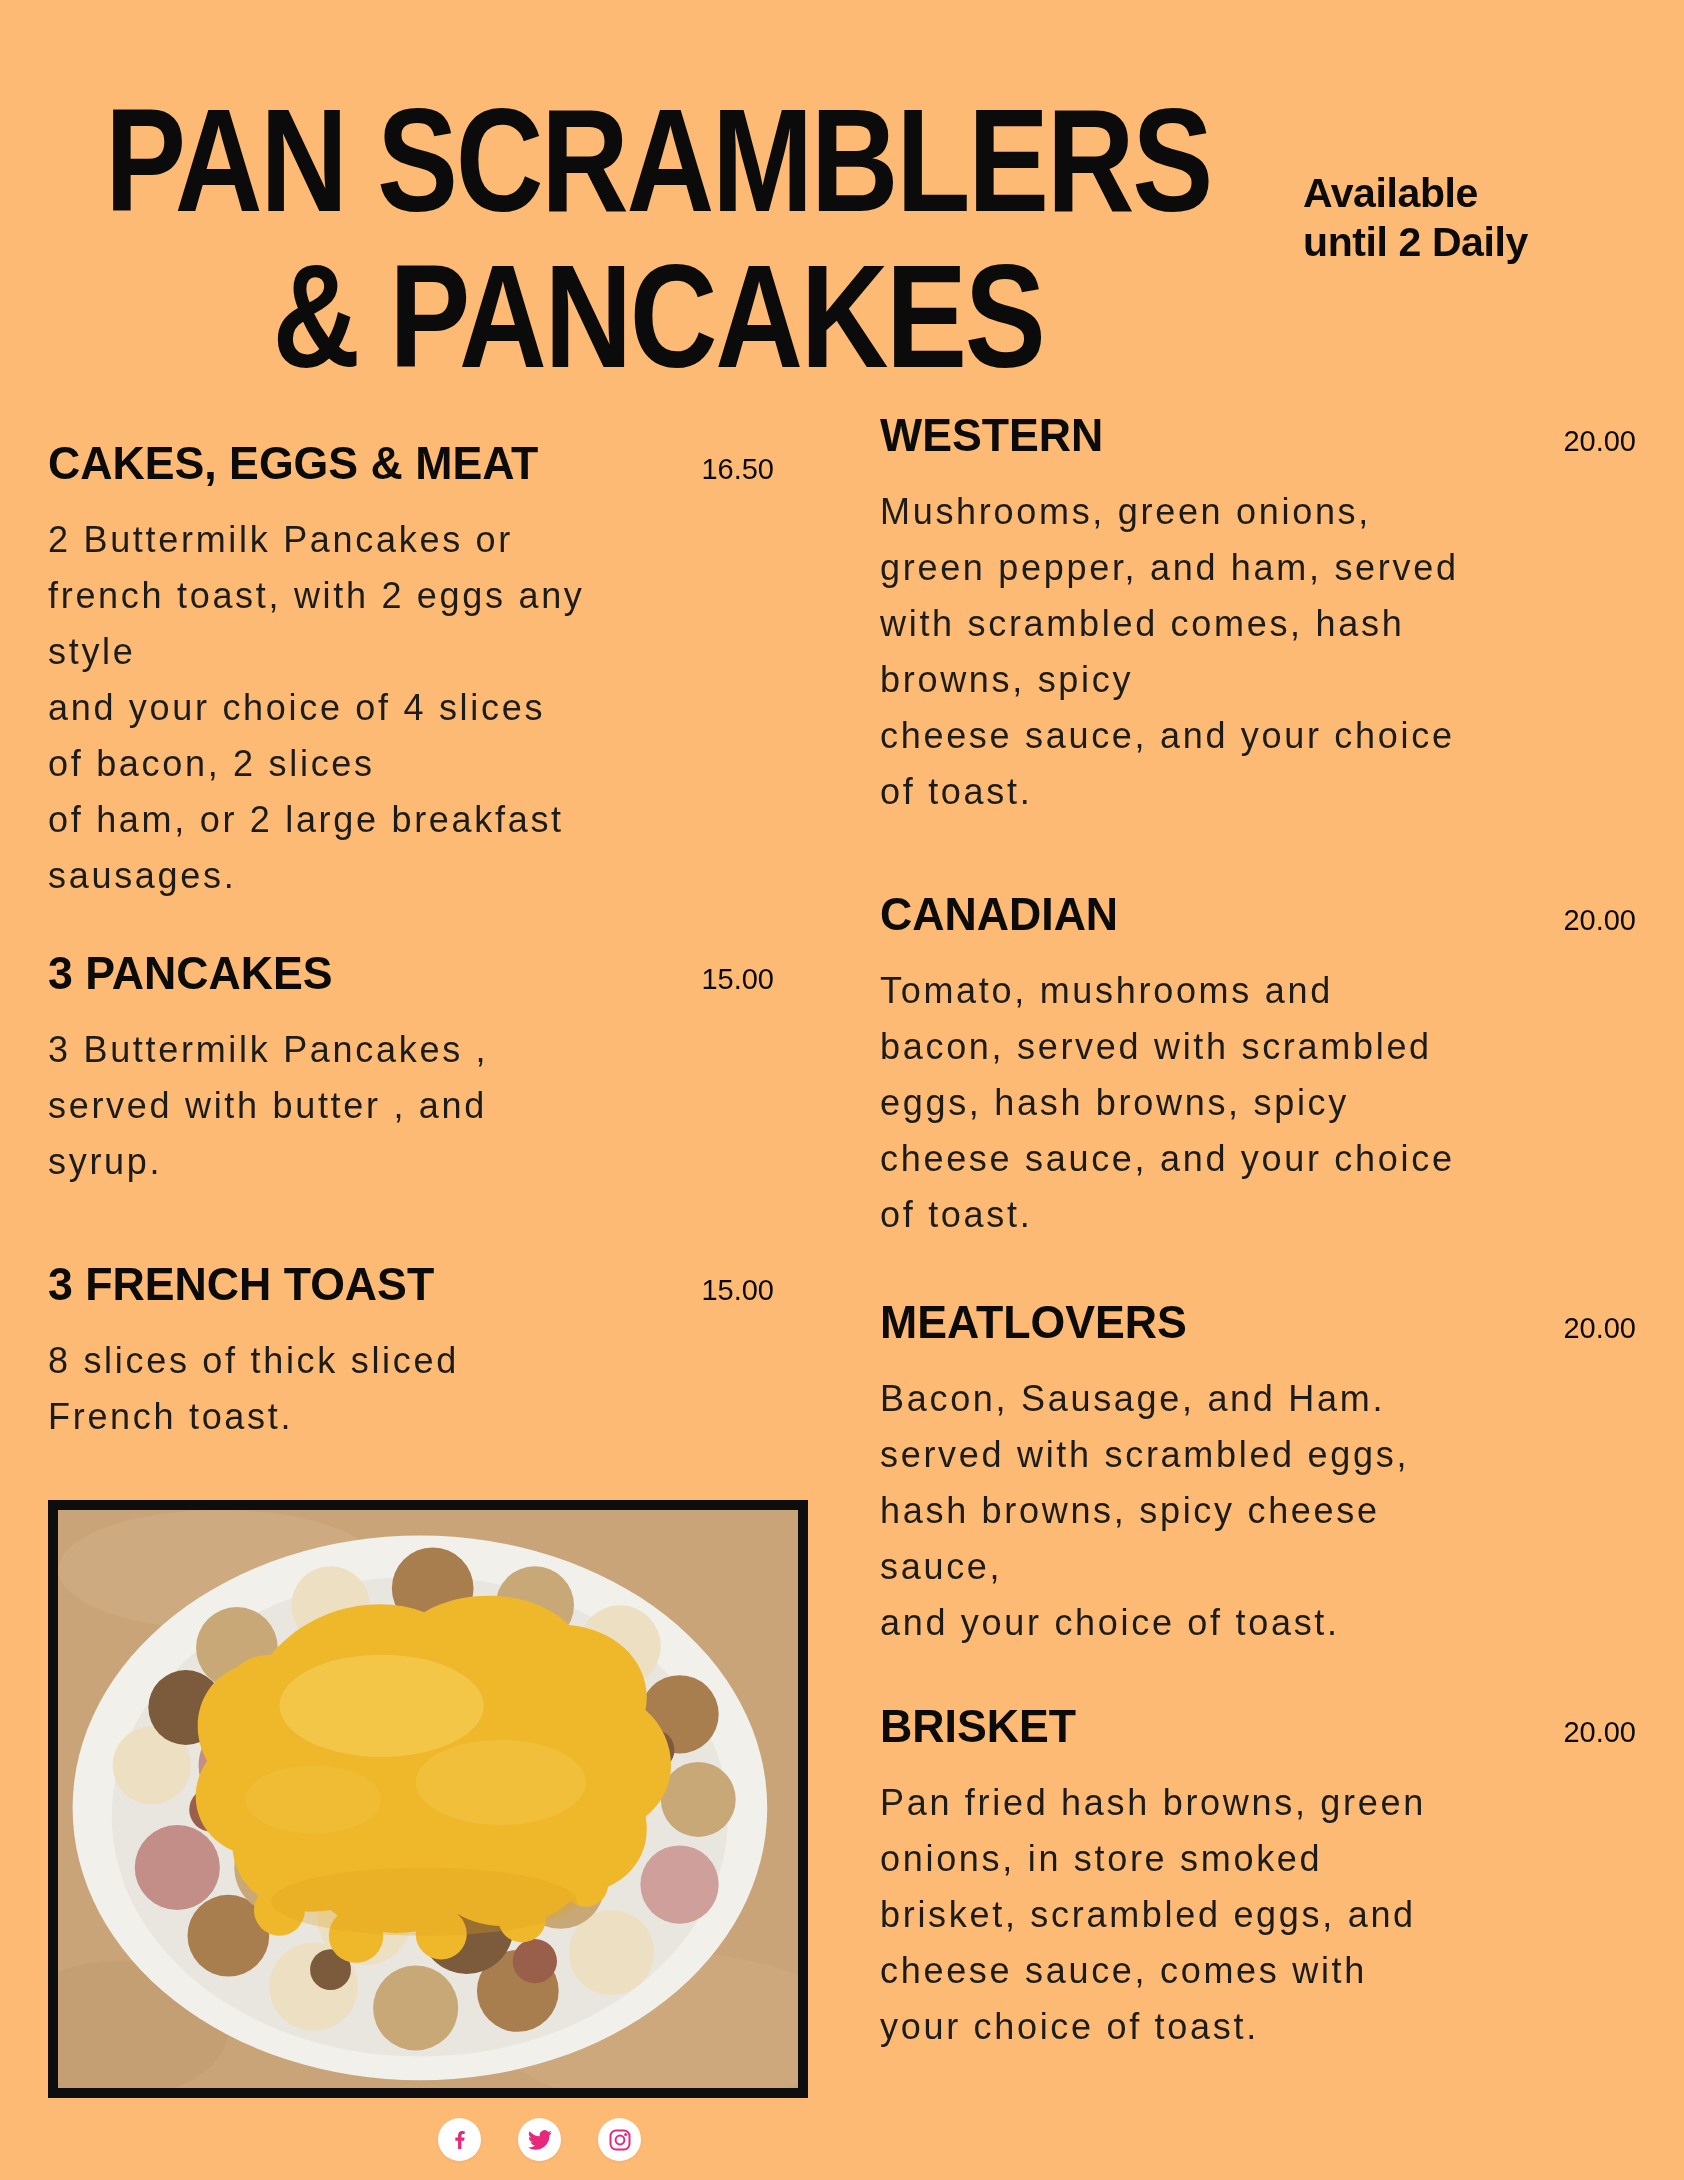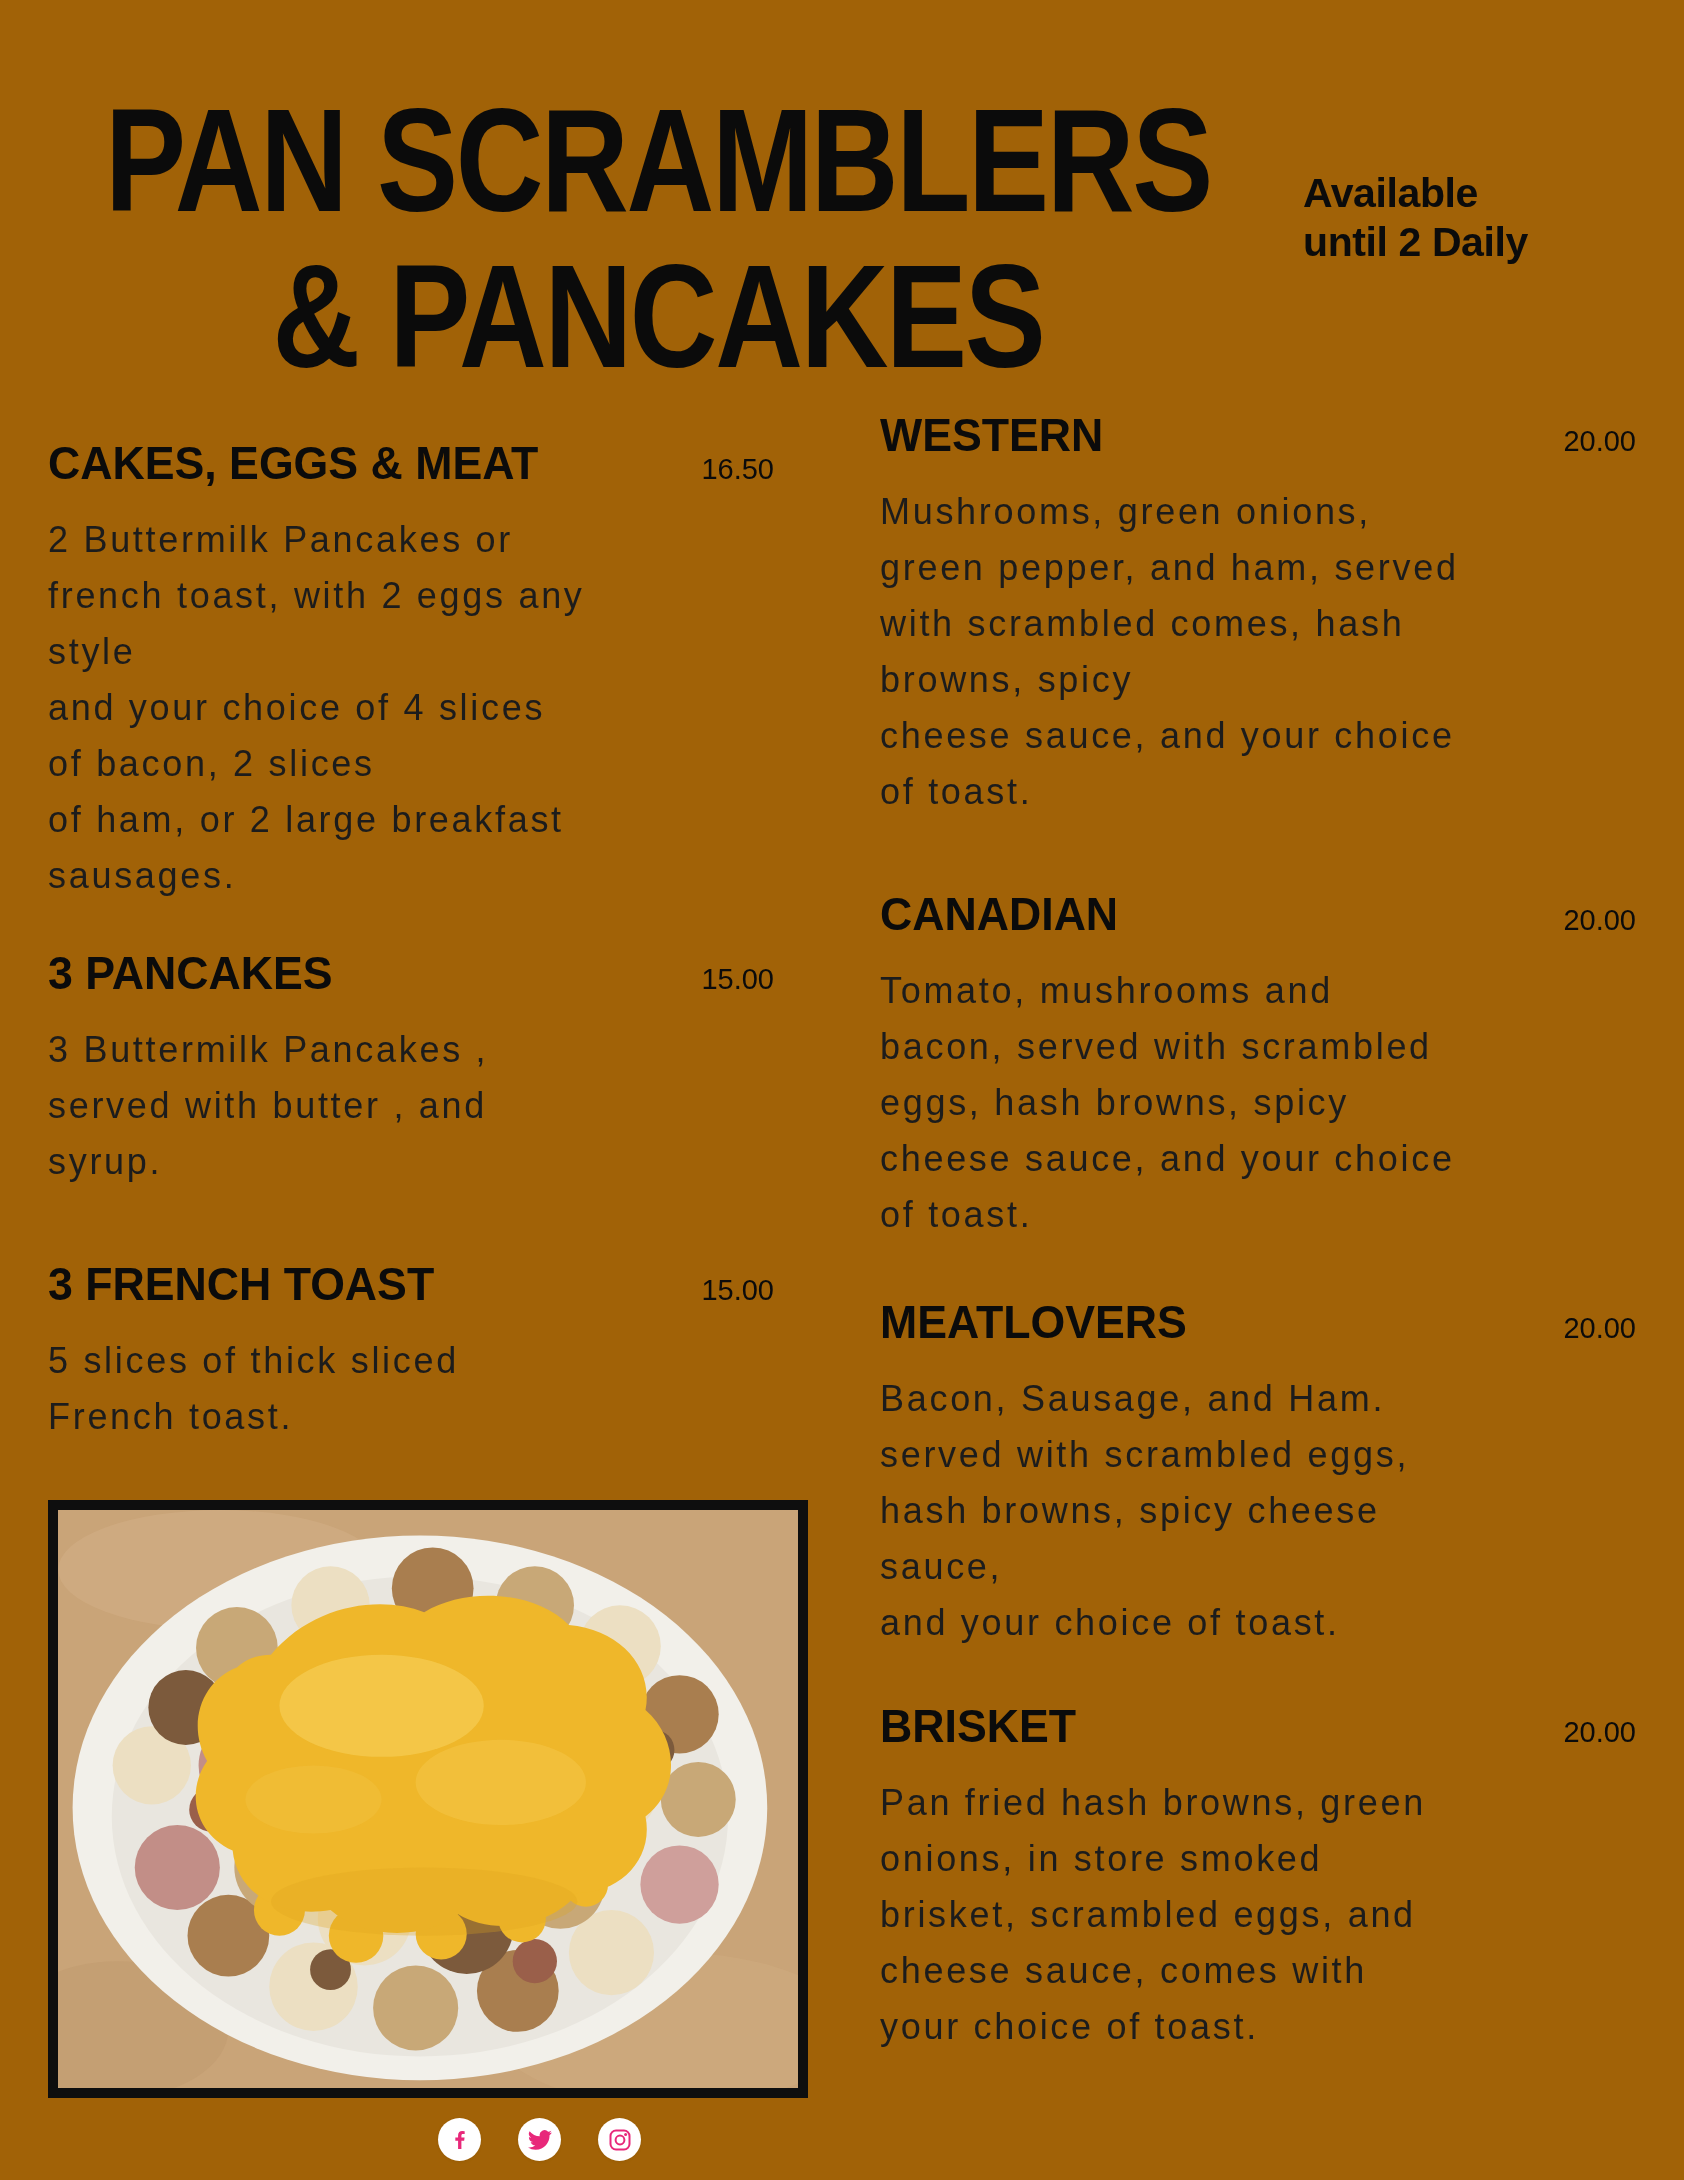--- a/index.html
+++ b/index.html
@@ -1,20 +1,20 @@
 <!DOCTYPE html>
 <html style="font-size:13.6px"><head>
 <meta charset="utf-8">
 <style>
   html,body{margin:0;padding:0;}
   .page{
     position:relative;
     width:1684px;
     height:2181px;
-    background:#a16207;
+    background:#fdba74;
     font-family:"Liberation Sans", sans-serif;
     color:#0d0d0d;
     overflow:hidden;
   }
   
   .title-block{
     position:absolute;
     left:0; top:82px;
     width:1316px;
     text-align:center;
@@ -144,21 +144,21 @@
         <div>syrup.</div>
       </div>
     </div>
 
     <div class="menu-item ml-78">
       <div class="head">
         <span class="item-name">3 FRENCH TOAST</span>
         <span class="item-price">15.00</span>
       </div>
       <div class="desc">
-        <div>5 slices of thick sliced</div>
+        <div>8 slices of thick sliced</div>
         <div>French toast.</div>
       </div>
     </div>
 
     <div class="photo" role="img" aria-label="Pan scrambler with ham, scrambled eggs and hash browns covered in yellow cheese sauce on a white plate">
       <svg viewBox="0 0 869 679" width="740" height="578">
 
         <rect x="0" y="0" width="869" height="679" fill="#c9a478"></rect>
         <ellipse cx="190" cy="70" rx="190" ry="70" fill="#d4b289" opacity="0.45"></ellipse>
         <ellipse cx="720" cy="610" rx="210" ry="90" fill="#d2ae83" opacity="0.4"></ellipse>

